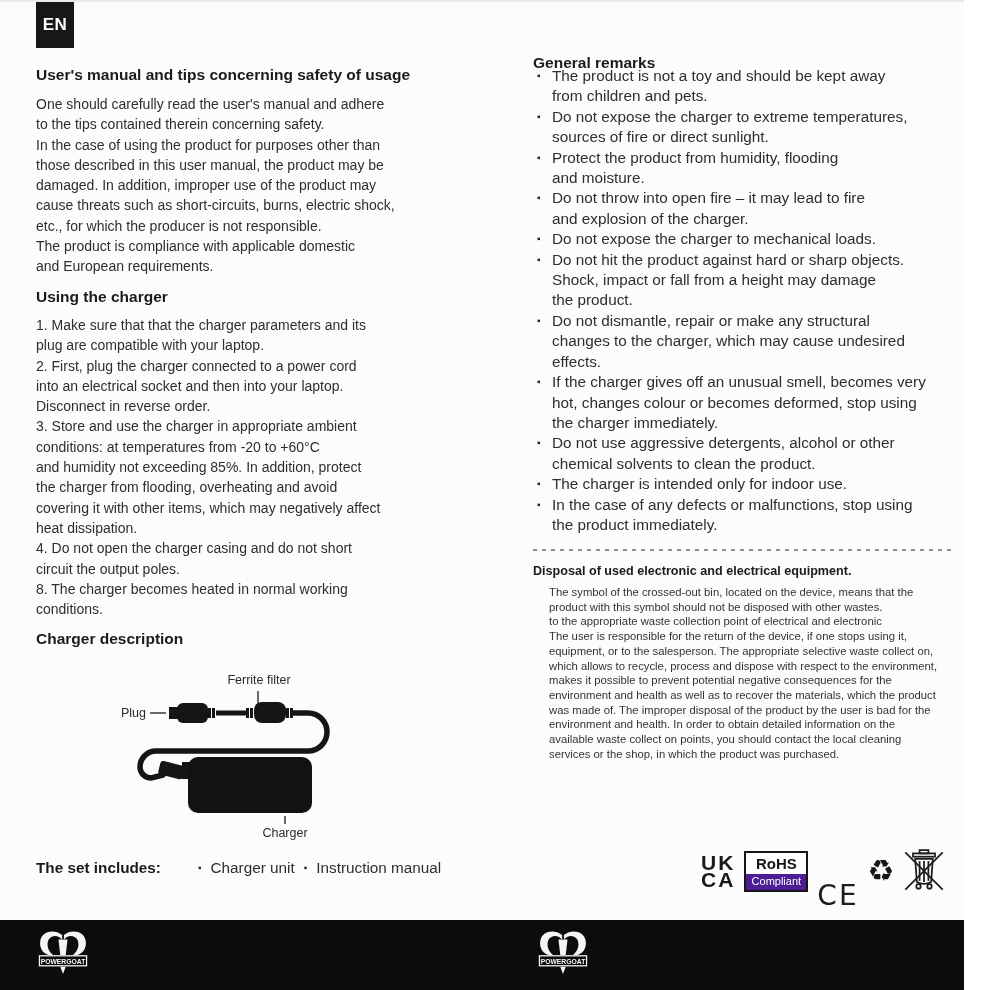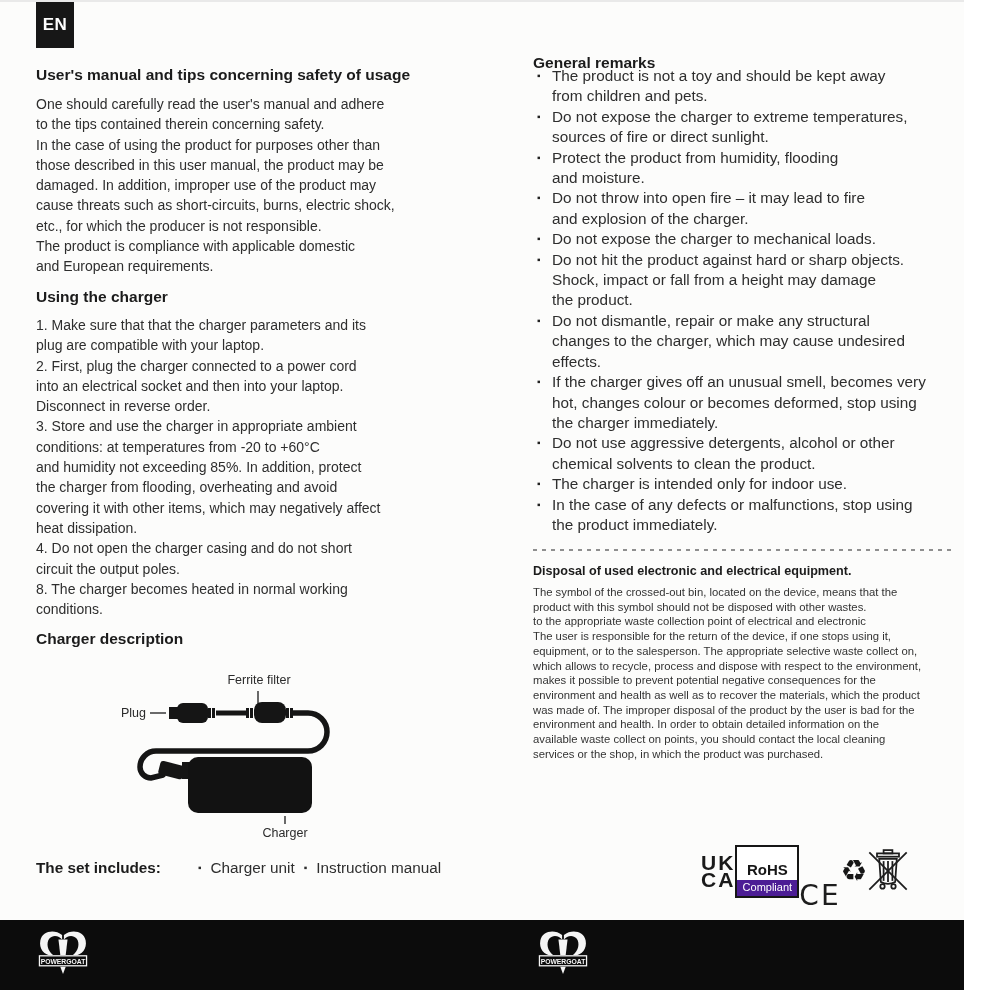--- a/index.html
+++ b/index.html
@@ -20,28 +20,28 @@
   .col-left { left:36px; width:445px; }
   .col-right { left:533px; width:424px; }
   .remark-line { display:flex; }
   .remark-line .m { width:19px; font-size:10px; line-height:20.4px; padding-left:4px; color:#222; }
   .remark-line .t { font-size:15.3px; line-height:20.4px; white-space:nowrap; }
   .dashed-divider {
     position:absolute; left:533px; top:547px; width:422px; height:2px;
     background:repeating-linear-gradient(90deg,#8f8f8f 0 4px, transparent 4px 9px);
   }
   .disposal-h { position:absolute; left:533px; top:562px; font-size:12.6px; font-weight:bold; color:#1b1b1b; }
-  .disposal .tline { font-size:11.3px; line-height:14.7px; color:#333; }
+  .disposal .tline { font-size:11.3px; line-height:14.7px; color:#333;margin-left:16px; }
   .set-line { position:absolute; left:36px; top:857px; display:flex; align-items:baseline; font-size:15.3px; }
   .set-line .lbl { font-weight:bold; color:#1b1b1b; margin-right:28px; }
   .set-line .mk { font-size:10px; margin:0 9px; position:relative; top:-2px; }
-  .marks-row { position:absolute; left:701px; top:846px; height:46px; display:flex; align-items:center; gap:0; }
+  .marks-row { position:absolute; left:701px; top:846px; height:46px; display:flex; align-items:center; gap:9px; }
   .ukca { font-weight:bold; font-size:21px; line-height:17.5px; letter-spacing:2px; color:#1a1a1a; text-align:center; }
   .rohs { border:2.5px solid #161616; text-align:center; width:64px; }
-  .rohs .top { font-size:15px; font-weight:bold; color:#161616; padding:14px 2px 2px; background:#fff; }
+  .rohs .top { font-size:15px; font-weight:bold; color:#161616; padding:2px 2px 2px; background:#fff; }
   .rohs .bot { background:#4c1d95; color:#fff; font-size:11px; padding:1px 2px 3px; }
   .ce { font-family:"DejaVu Sans", sans-serif; font-size:28px; font-weight:500; letter-spacing:2px; color:#1d1d1d;margin-top:48px; }
   .recycle { font-family:"DejaVu Sans", sans-serif; font-size:30px; color:#161616; line-height:30px; }
   .footer-bar { position:absolute; left:0; top:918px; width:992px; height:72px; background:#0c0c0c; }
   .logo { position:absolute; top:6px; width:58px; height:56px; }
   svg text { font-family:"Liberation Sans", sans-serif; }
 </style>
 </head>
 <body>
 

